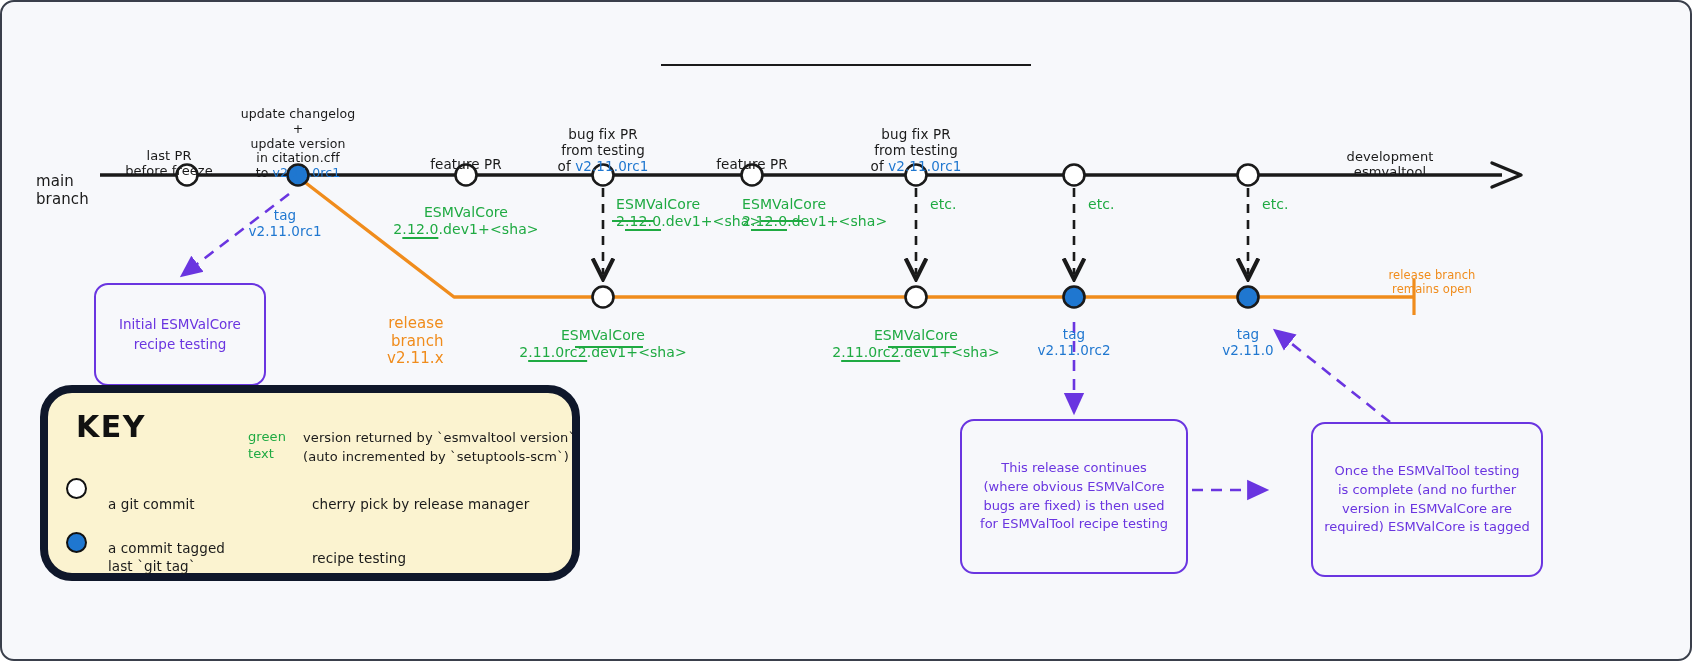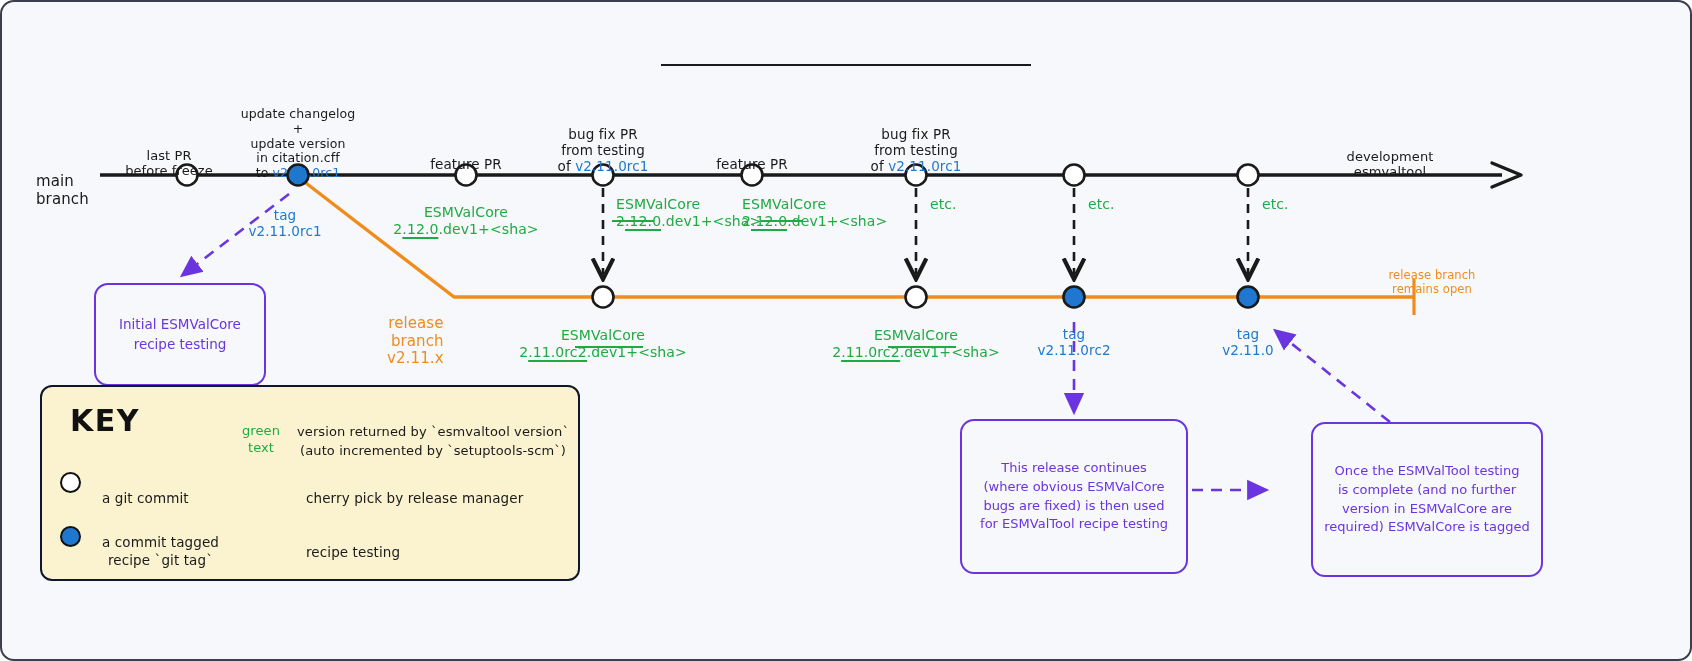--- a/index.html
+++ b/index.html
@@ -46,23 +46,22 @@
     position: absolute; left: 50%; top: 62px;
     transform: translateX(-50%);
     width: 370px; height: 2px; background: #1a1a1a;
   }
 
   .keybox {
     position: absolute;
     left: 38px; top: 383px;
     width: 540px; height: 196px;
     background: #fbf3d0;
-    border: 2px solid #0f172a;
-    border-radius: 12px;
-    text-align: center;
+    border: 8px solid #0f172a;
+    border-radius: 32px;
   }
   #key-title {
     position: absolute; left: 28px; top: 16px;
     font-size: 30px; font-weight: bold; color: #111;
     letter-spacing: 1.5px;
   }
   .key-dot {
     position: absolute;
     width: 21px; height: 21px; border-radius: 50%;
     border: 2.4px solid #111;
@@ -238,20 +237,20 @@
 <span>text</span></div>
 
     <div class="lbl blk" style="left:255px; top:20px; font-size:13px; line-height:1.45;"><span>version returned by `esmvaltool version`</span>
 <span>(auto incremented by `setuptools-scm`)</span></div>
 
     <div class="key-dot hollow" style="left:18px; top:85px;"></div>
     <div class="lbl blk" style="left:60px; top:88px; font-size:13.5px;">a git commit</div>
 
     <div class="key-dot filled" style="left:18px; top:139px;"></div>
     <div class="lbl blk" style="left:60px; top:130px; font-size:13.5px; line-height:1.35;"><span>a commit tagged</span>
-<span>recipe `git tag`</span></div>
+<span>last `git tag`</span></div>
 
     <div class="lbl blk" style="left:264px; top:88px; font-size:13.5px;">cherry pick by release manager</div>
 
     <div class="lbl blk" style="left:264px; top:142px; font-size:13.5px;">recipe testing</div>
   </div>
 
 </div>
 
 </body></html>

